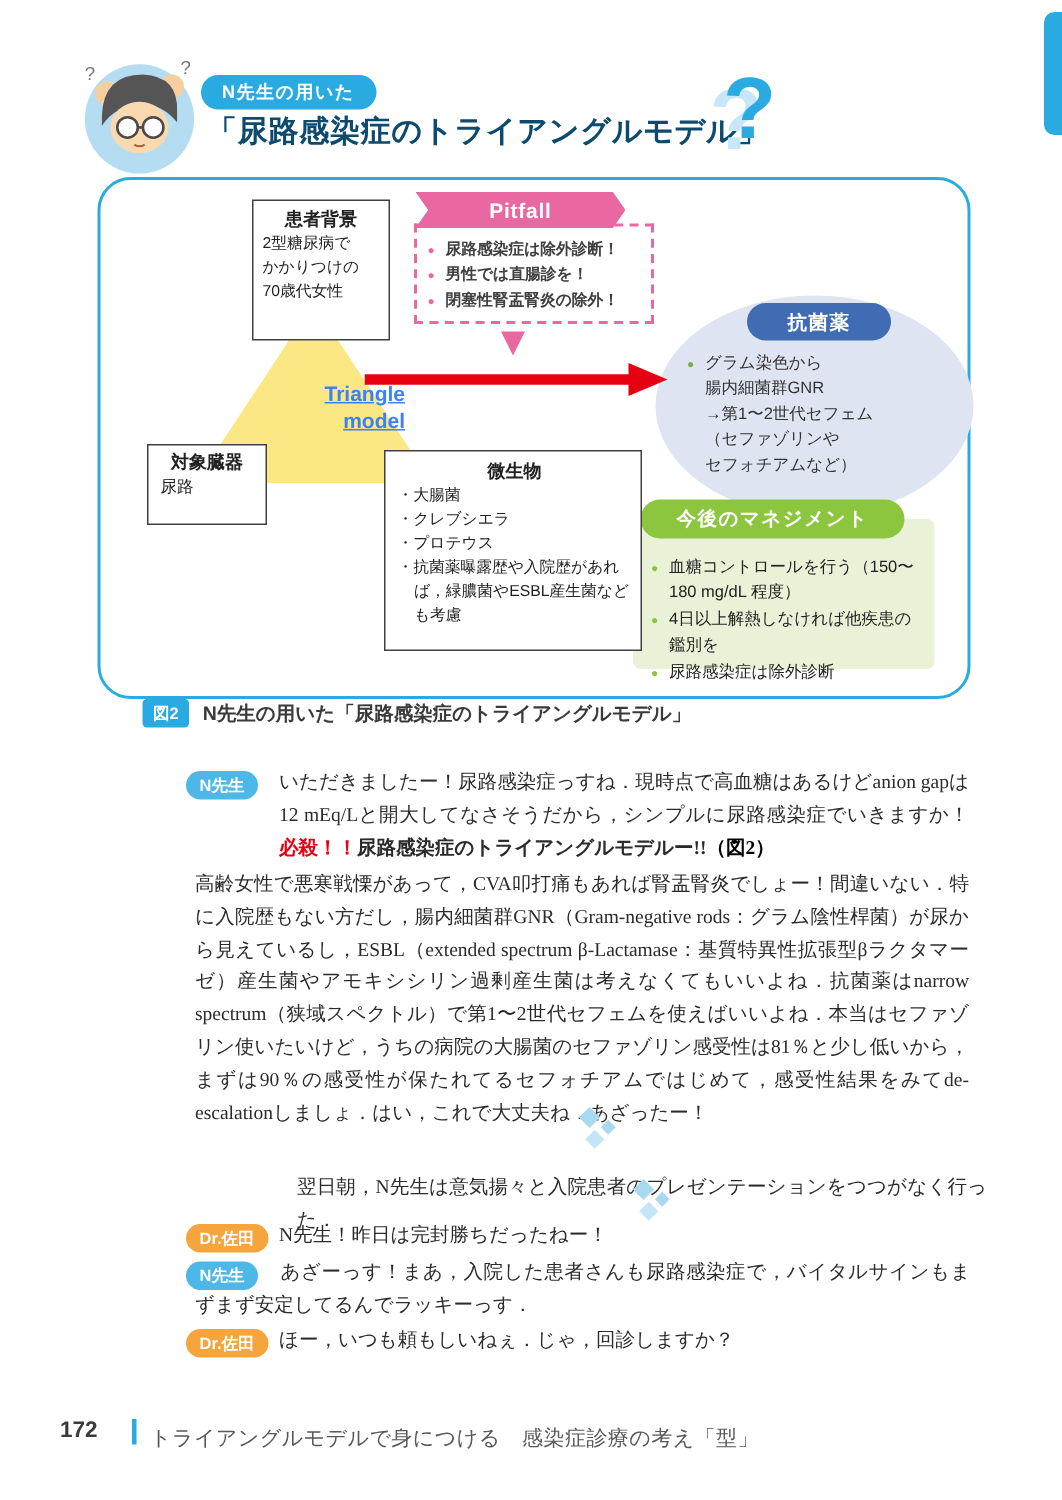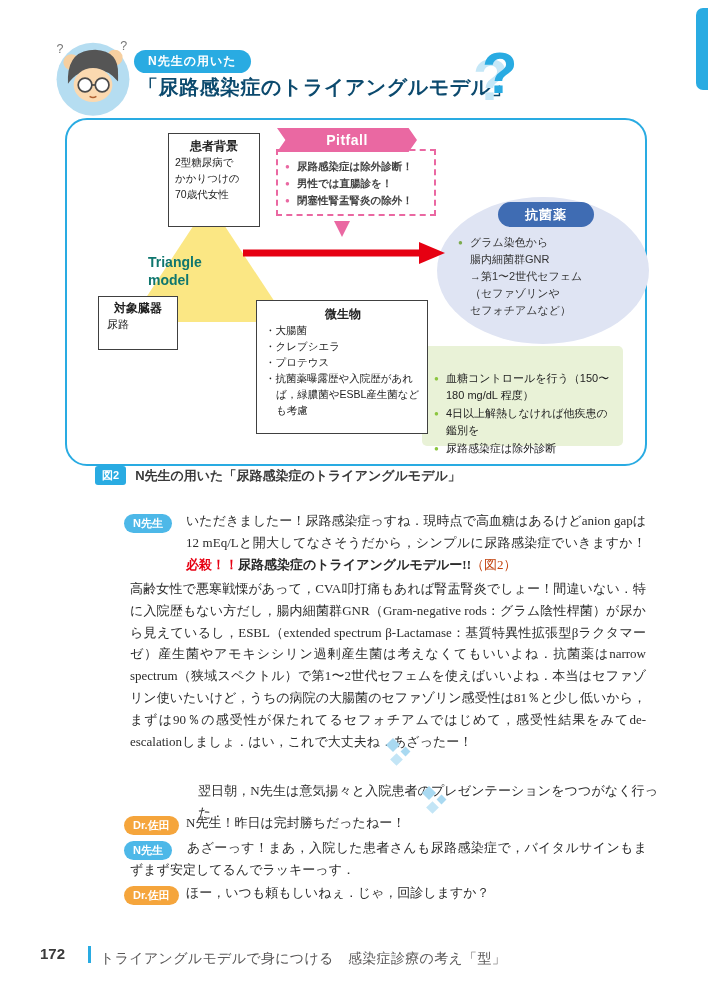--- a/index.html
+++ b/index.html
@@ -30,22 +30,22 @@
         clip-path:polygon(0 0,94% 0,100% 50%,94% 100%,0 100%,6% 50%);z-index:4;letter-spacing:.5px;}
   .pitfall-box{left:276px;top:149px;width:143px;border:2px dashed #ea68a2;background:#fff;
         padding:7px 6px 6px 7px;z-index:3;}
   .pitfall-item{font-size:10.5px;line-height:1.6;font-weight:bold;color:#404040;
         position:relative;padding-left:12px;}
   .pitfall-item::before{content:"●";color:#ea68a2;font-size:8px;position:absolute;left:0;top:3px;}
   .pitfall-tail{left:334px;top:221px;width:0;height:0;border-left:8px solid transparent;
         border-right:8px solid transparent;border-top:16px solid #ea68a2;z-index:2;}
 
   .triangle-svg{left:128px;top:200px;width:162px;height:124px;z-index:1;}
-  .triangle-label{left:148px;top:254px;width:122px;text-align:left;font-weight:bold;
-        font-size:14px;color:#0f766e;line-height:1.25;z-index:2;}
+  .triangle-label{left:148px;top:254px;width:122px;text-align:right;font-weight:bold;
+        font-size:14px;color:#3b82f6;line-height:1.25;z-index:2;text-decoration:underline;}
 
   .red-arrow{left:243px;top:239px;width:202px;height:28px;z-index:2;}
 
   .ellipse{left:437px;top:197px;width:212px;height:147px;background:#dfe4f3;border-radius:50%;z-index:1;}
   .abx-pill{left:498px;top:202px;width:96px;height:25px;background:#3f6cb3;color:#fff;
         font-weight:bold;font-size:13px;border-radius:13px;display:flex;align-items:center;
         justify-content:center;z-index:3;letter-spacing:1px;}
   .abx-text{left:458px;top:234px;width:172px;font-size:11px;line-height:1.55;color:#333;
         position:absolute;padding-left:12px;z-index:2;}
   .abx-text::before{content:"●";color:#7cab4e;font-size:8px;position:absolute;left:0;top:3px;}
@@ -73,21 +73,21 @@
 
   
   .speaker{font-size:11px;font-weight:bold;color:#fff;padding:2px 9px;border-radius:10px;
         white-space:nowrap;}
   .speaker.blue{background:#4db8e8;}
   .speaker.orange{background:#f5a53c;}
   .serif{font-family:"Liberation Serif","DejaVu Serif",serif;font-size:13px;line-height:1.68;
         color:#2b2b2b;text-align:justify;}
   .red-strong{color:#e60012;font-weight:bold;}
   .strong{font-weight:bold;}
-  .figref{color:#c2410c;font-weight:normal;}
+  .figref{color:#000000;font-weight:bold;}
 
   .lbl-1{left:124px;top:514px;}
   .speech-1{left:186px;top:510px;width:460px;}
   .para-2{left:130px;top:578px;width:516px;}
   .narration{left:186px;top:768px;width:460px;}
   .lbl-2{left:124px;top:816px;}
   .text-2{left:186px;top:812px;width:460px;}
   .lbl-3{left:124px;top:841px;}
   .text-3{left:130px;top:837px;width:517px;text-indent:57px;}
   .lbl-4{left:124px;top:886px;}
@@ -180,20 +180,21 @@
     <div class="microbe-item">クレブシエラ</div>
     <div class="microbe-item">プロテウス</div>
     <div class="microbe-item">抗菌薬曝露歴や入院歴があれば，緑膿菌やESBL産生菌なども考慮</div>
   </div>
 
   <div class="abs mgmt-box">
     <div class="mgmt-item">血糖コントロールを行う（150〜180 mg/dL 程度）</div>
     <div class="mgmt-item">4日以上解熱しなければ他疾患の鑑別を</div>
     <div class="mgmt-item">尿路感染症は除外診断</div>
   </div>
+  <div class="abs mgmt-banner">今後のマネジメント</div>
 
   <div class="abs caption-row">
     <span class="fig-label">図2</span>
     <span class="caption-text">N先生の用いた「尿路感染症のトライアングルモデル」</span>
   </div>
 
   <span class="abs speaker blue lbl-1">N先生</span>
   <p class="abs serif speech-1" style="margin:0"><span>いただきましたー！尿路感染症っすね．現時点で高血糖はあるけどanion gapは12 mEq/Lと開大してなさそうだから，シンプルに尿路感染症でいきますか！</span><span class="red-strong">必殺！！</span><span class="strong">尿路感染症のトライアングルモデルー!!</span><span class="figref">（図2）</span></p>
 
   <p class="abs serif para-2" style="margin:0">高齢女性で悪寒戦慄があって，CVA叩打痛もあれば腎盂腎炎でしょー！間違いない．特に入院歴もない方だし，腸内細菌群GNR（Gram-negative rods：グラム陰性桿菌）が尿から見えているし，ESBL（extended spectrum β-Lactamase：基質特異性拡張型βラクタマーゼ）産生菌やアモキシシリン過剰産生菌は考えなくてもいいよね．抗菌薬はnarrow spectrum（狭域スペクトル）で第1〜2世代セフェムを使えばいいよね．本当はセファゾリン使いたいけど，うちの病院の大腸菌のセファゾリン感受性は81％と少し低いから，まずは90％の感受性が保たれてるセフォチアムではじめて，感受性結果をみてde-escalationしましょ．はい，これで大丈夫ね．あざったー！</p>

